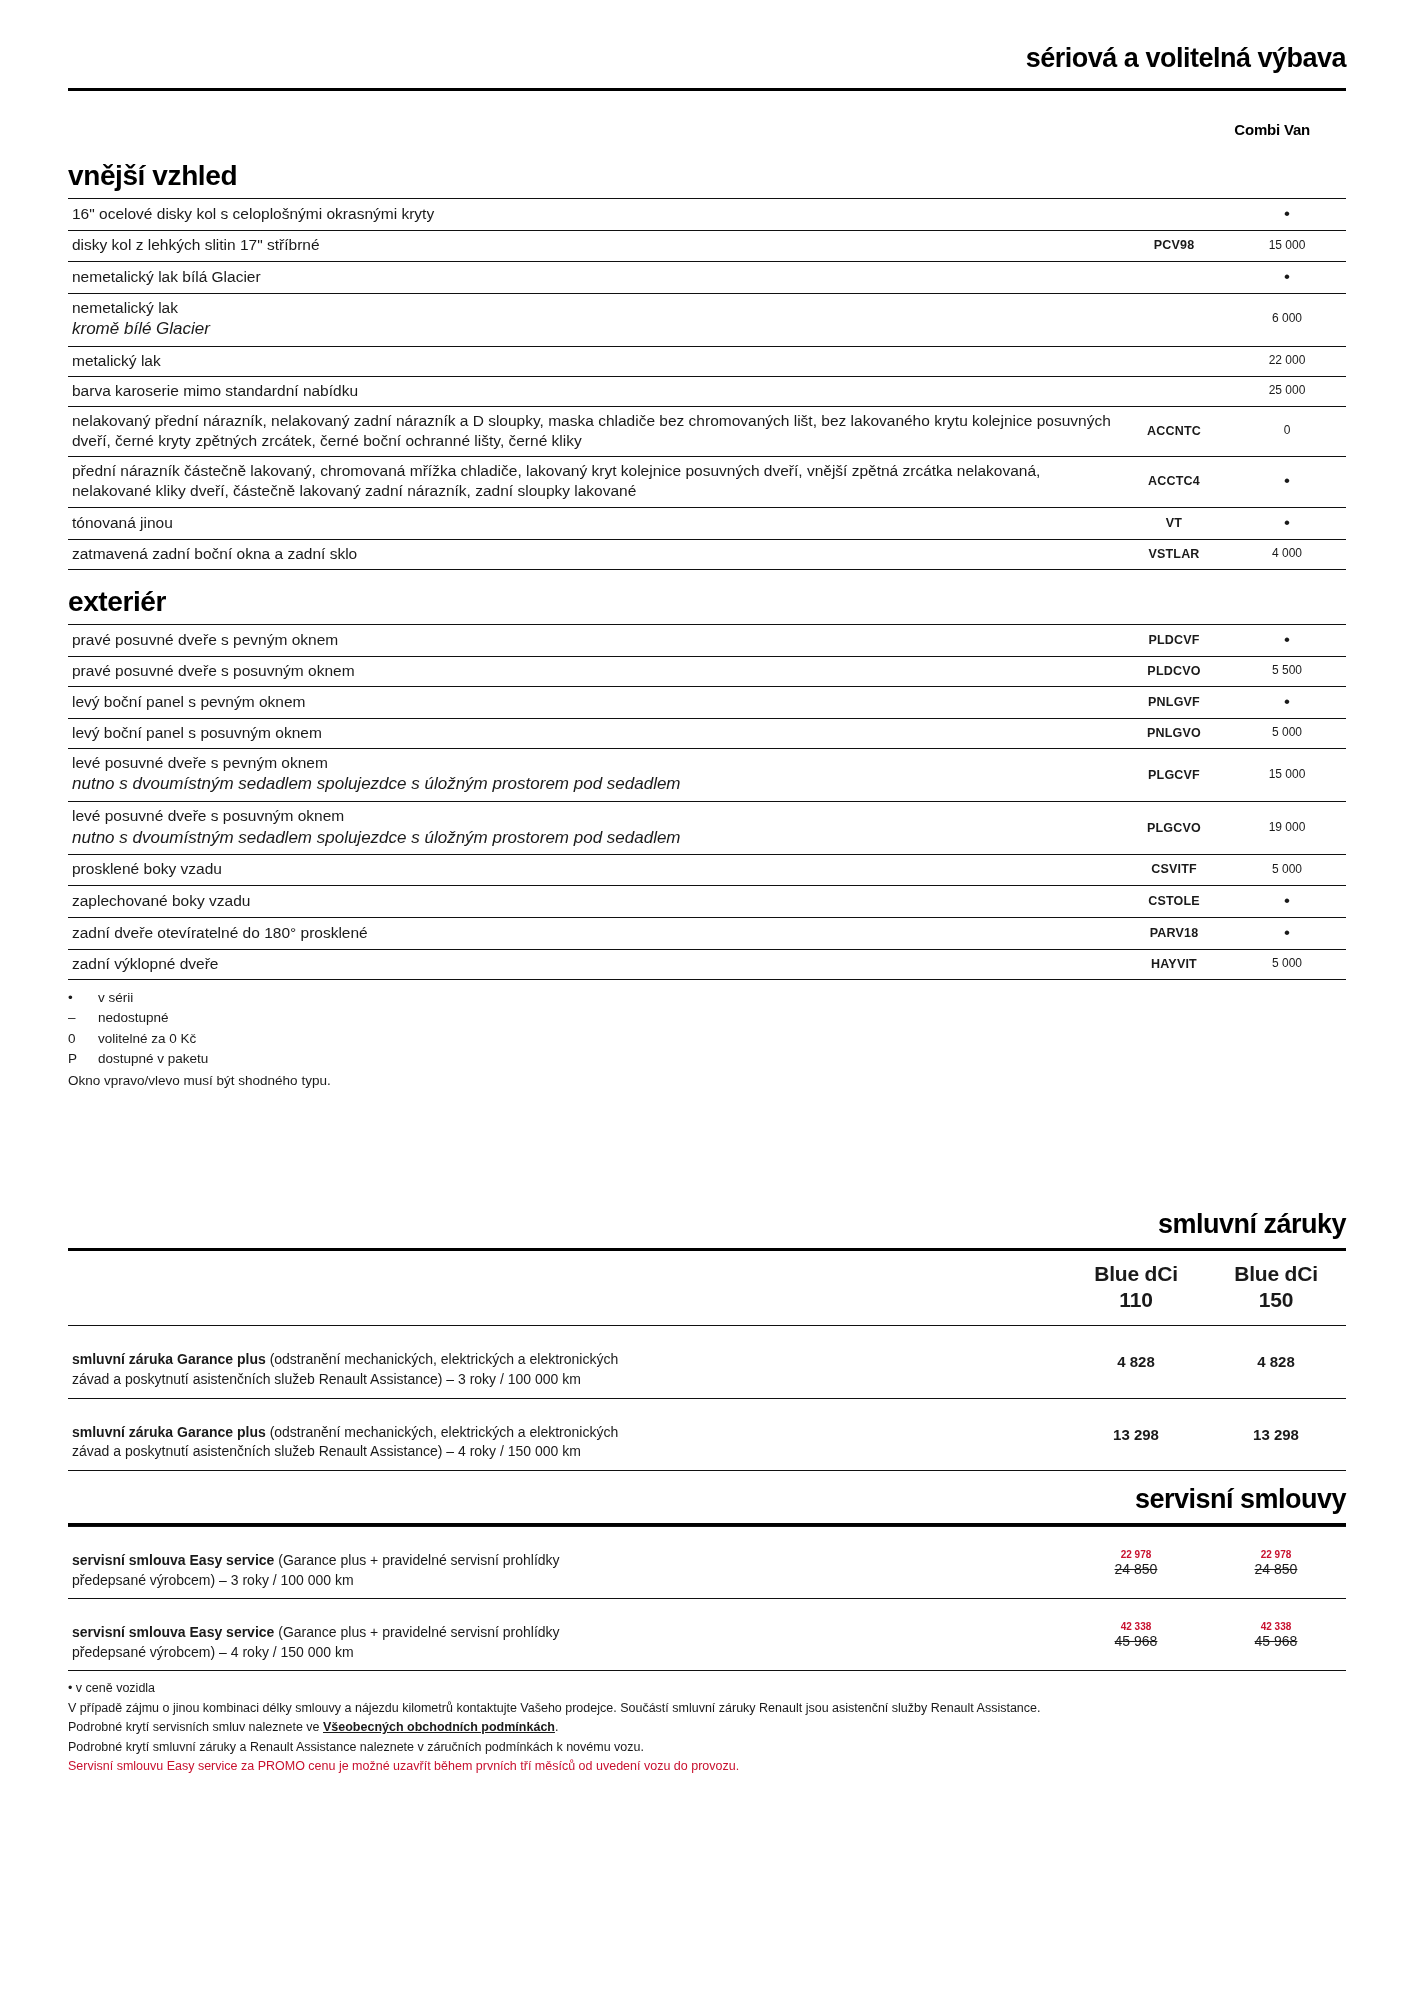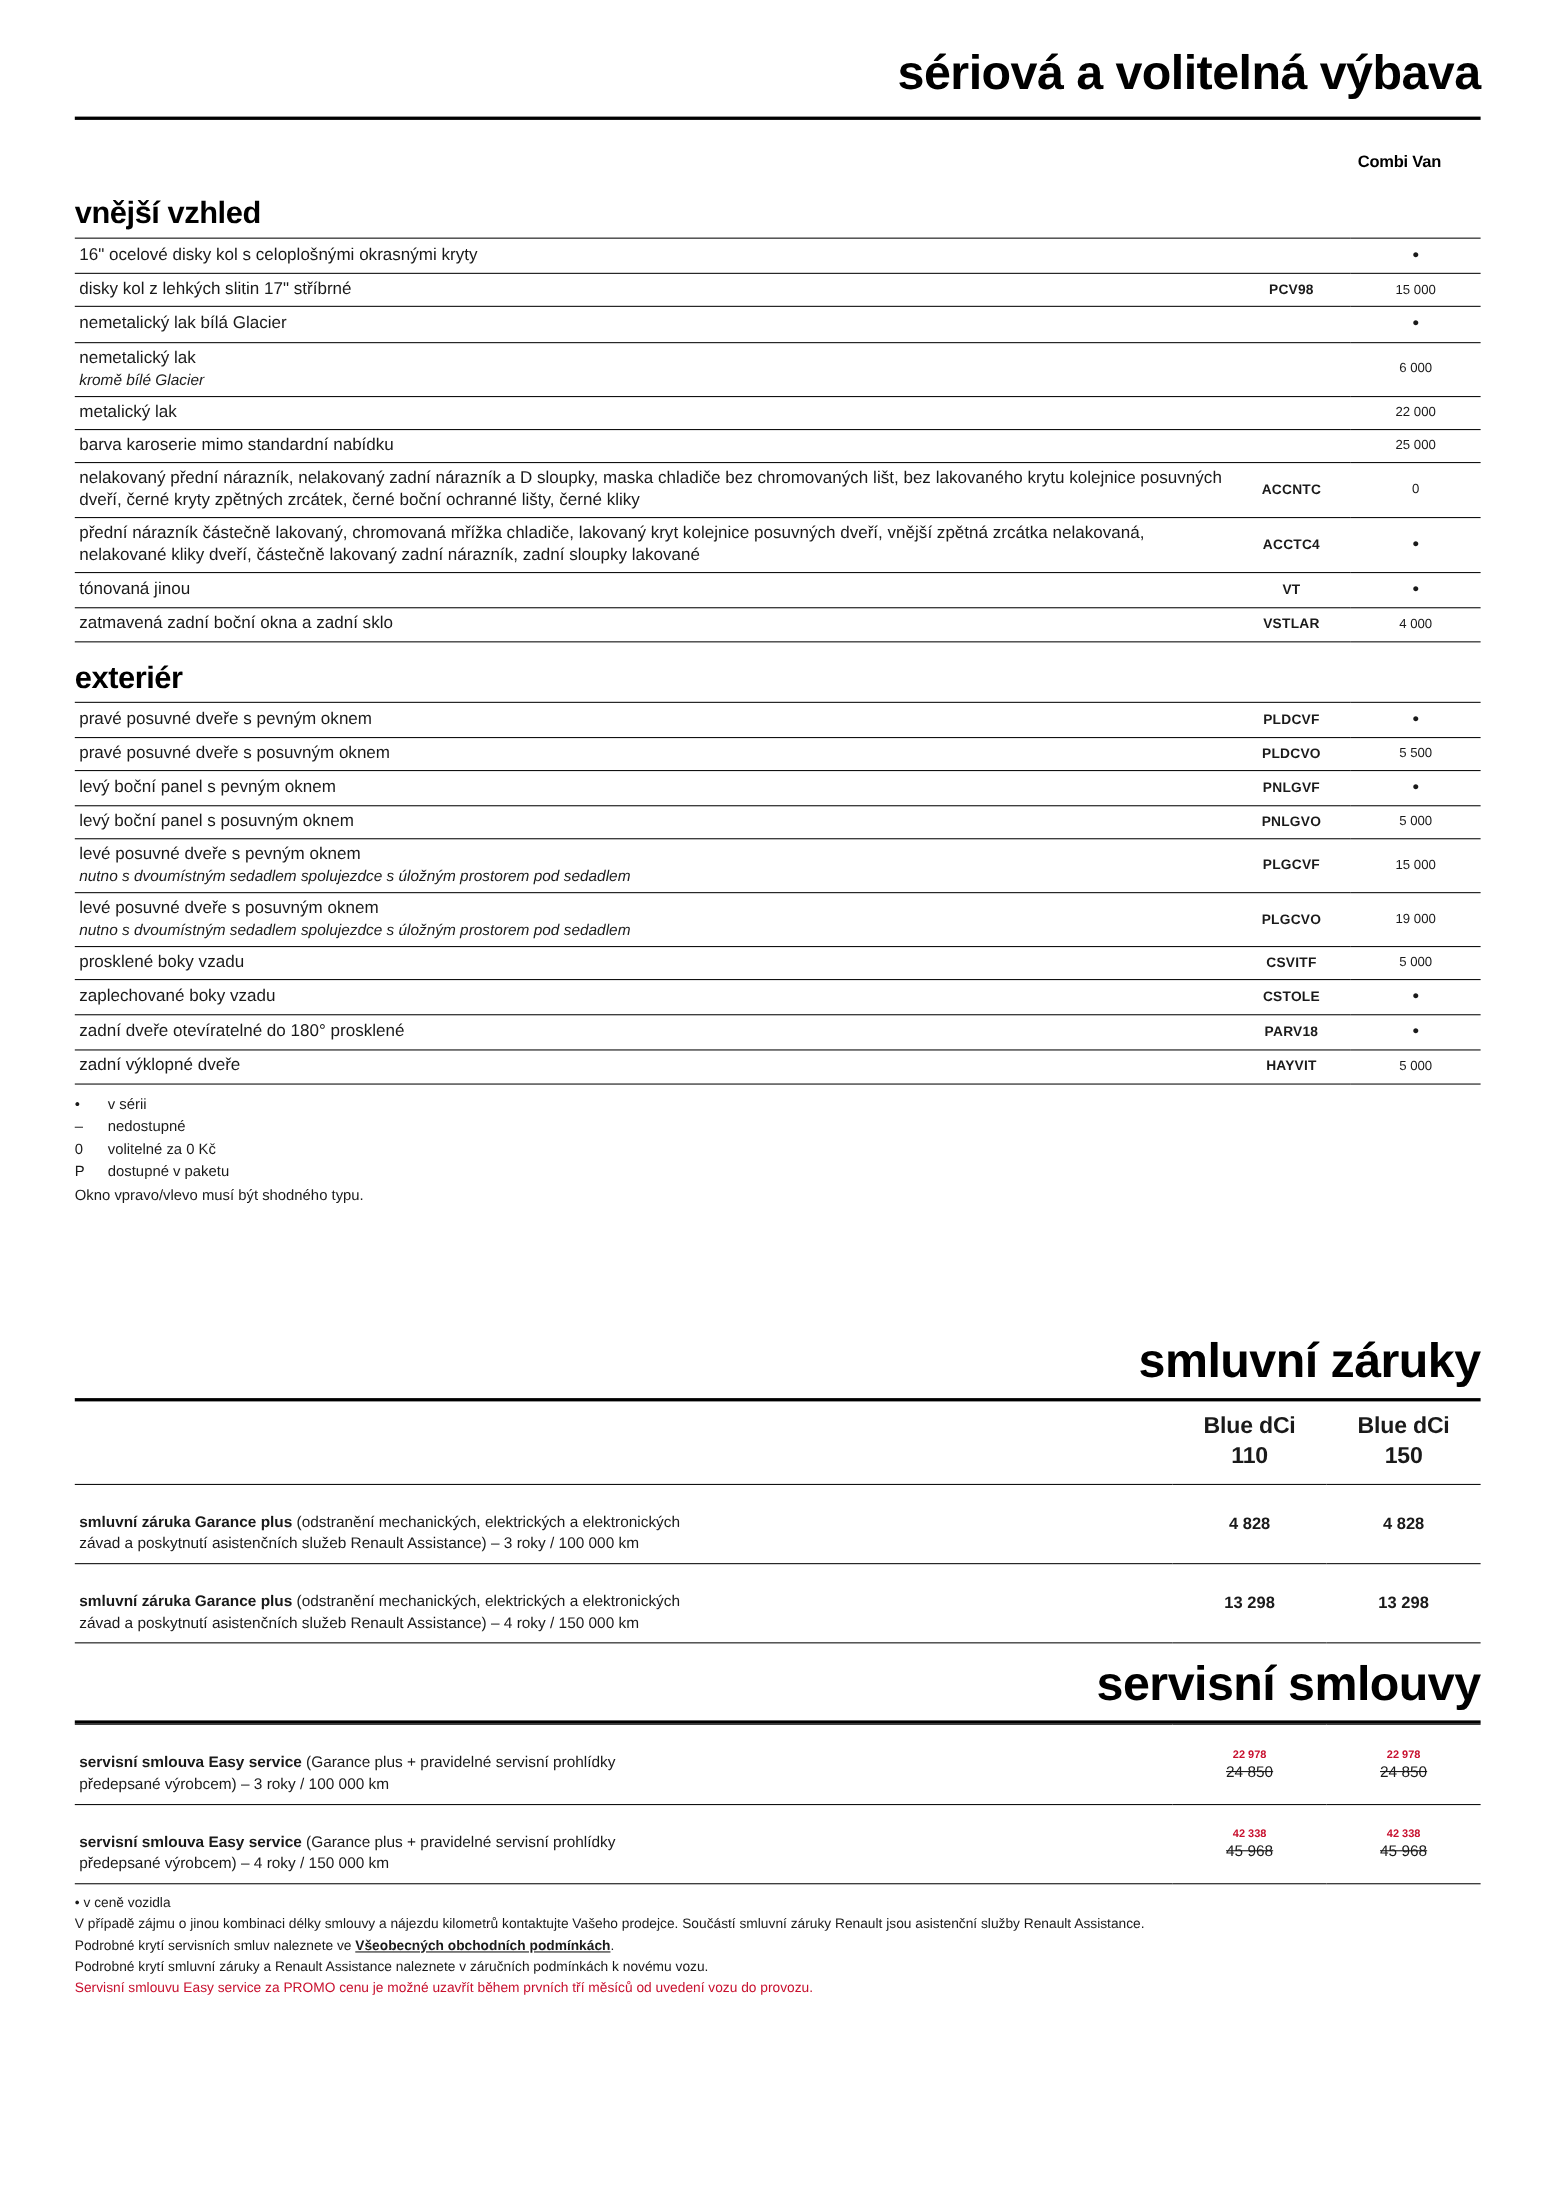--- a/index.html
+++ b/index.html
@@ -11,21 +11,21 @@
     font-family: "Liberation Sans", sans-serif;
     color: #1a1a1a;
     position: relative;
     overflow: hidden;
   }
   .page { padding: 0 68px; position: relative; }
 
   
   .display-title {
     text-align: right;
-    font-size: 44px;
+    font-size: 27px;
     font-weight: bold;
     letter-spacing: -0.5px;
     line-height: 1.05;
     color: #000;
     padding-top: 44px;
   }
   .display-title.mid { padding-top: 0; }
   .rule-heavy { border-bottom: 3px solid #000; margin-top: 16px; }
   .rule-heavy-tight { border-bottom: 3px solid #000; margin-top: 10px; }
 
@@ -63,21 +63,21 @@
   table.eq tr.first { border-top: 1px solid #111; }
   table.eq td {
     padding: 4px 4px 5px 4px;
     vertical-align: middle;
     line-height: 1.3;
   }
   td.desc { width: auto; }
   td.desc .sub {
     display: block;
     font-style: italic;
-    font-size: 14px;
+    font-size: 17px;
     line-height: 1.35;
     color: #1a1a1a;
   }
   td.code {
     width: 108px;
     text-align: center;
     font-size: 12.5px;
     font-weight: bold;
     letter-spacing: 0.2px;
     white-space: nowrap;

